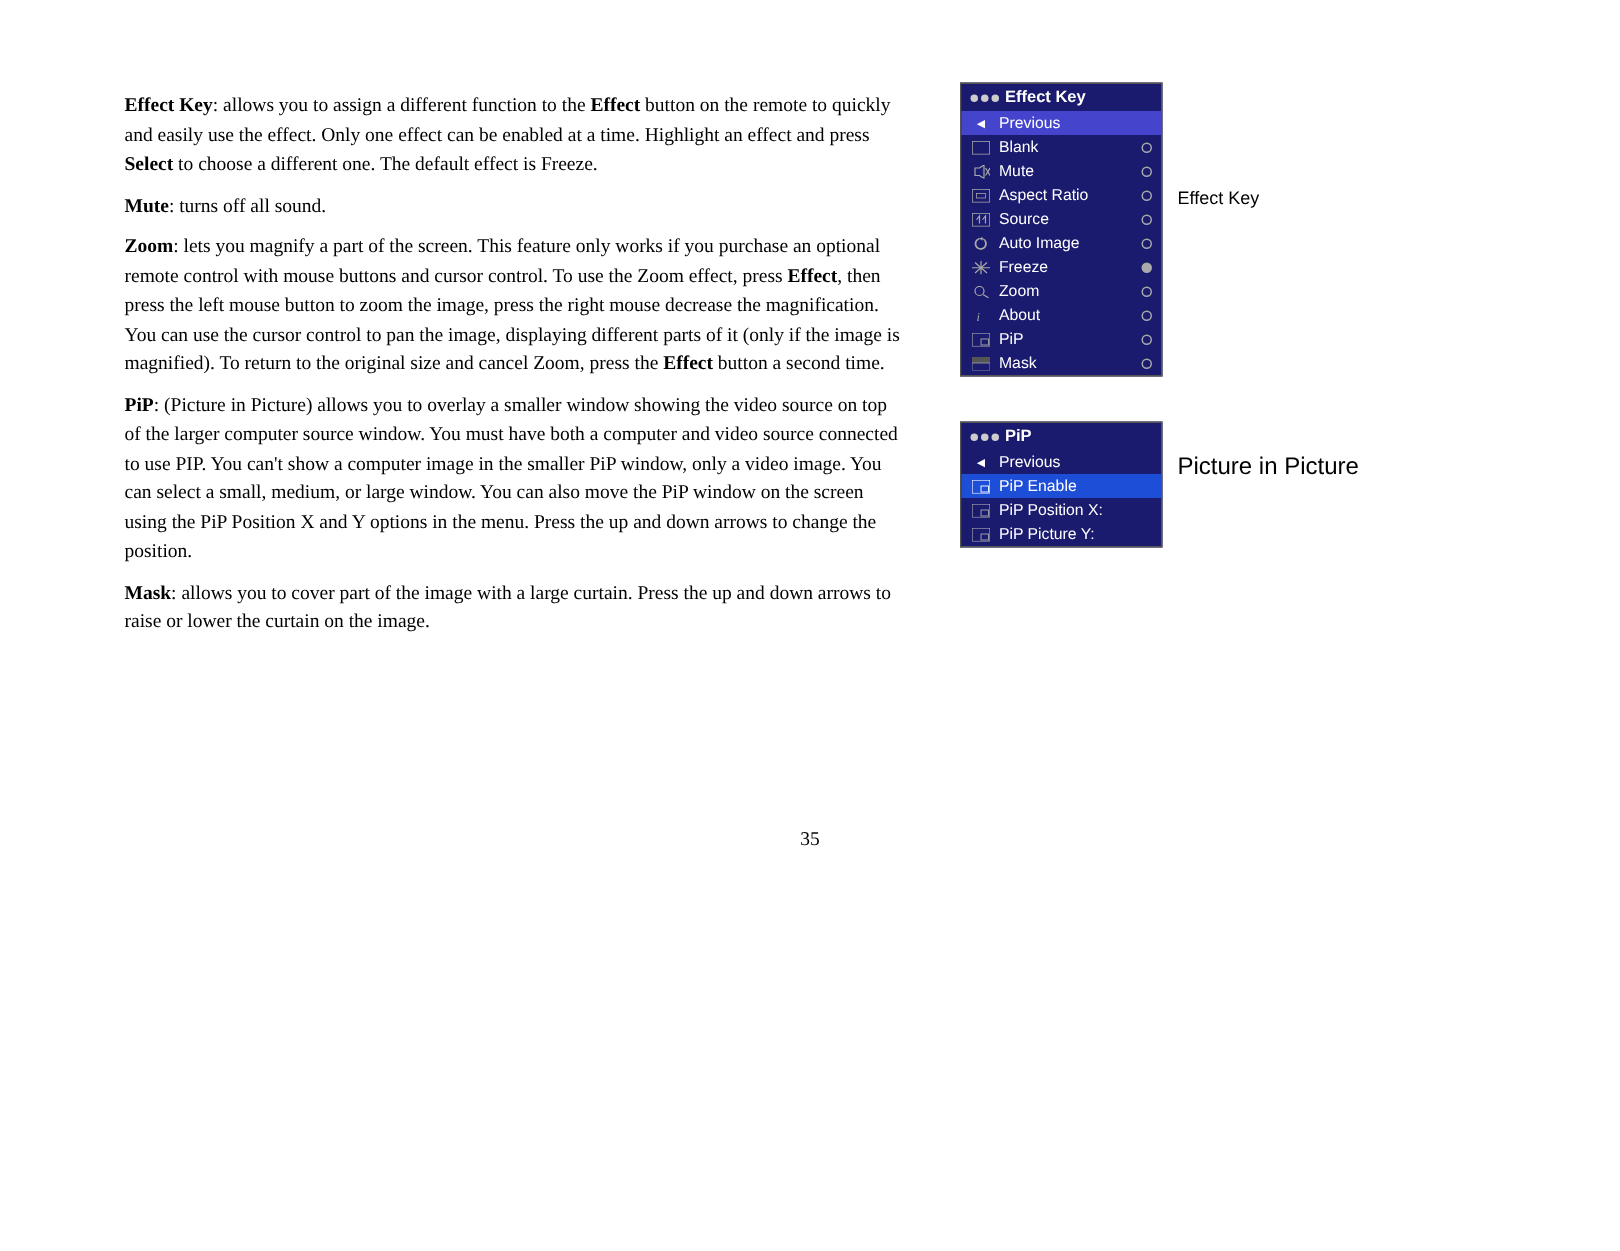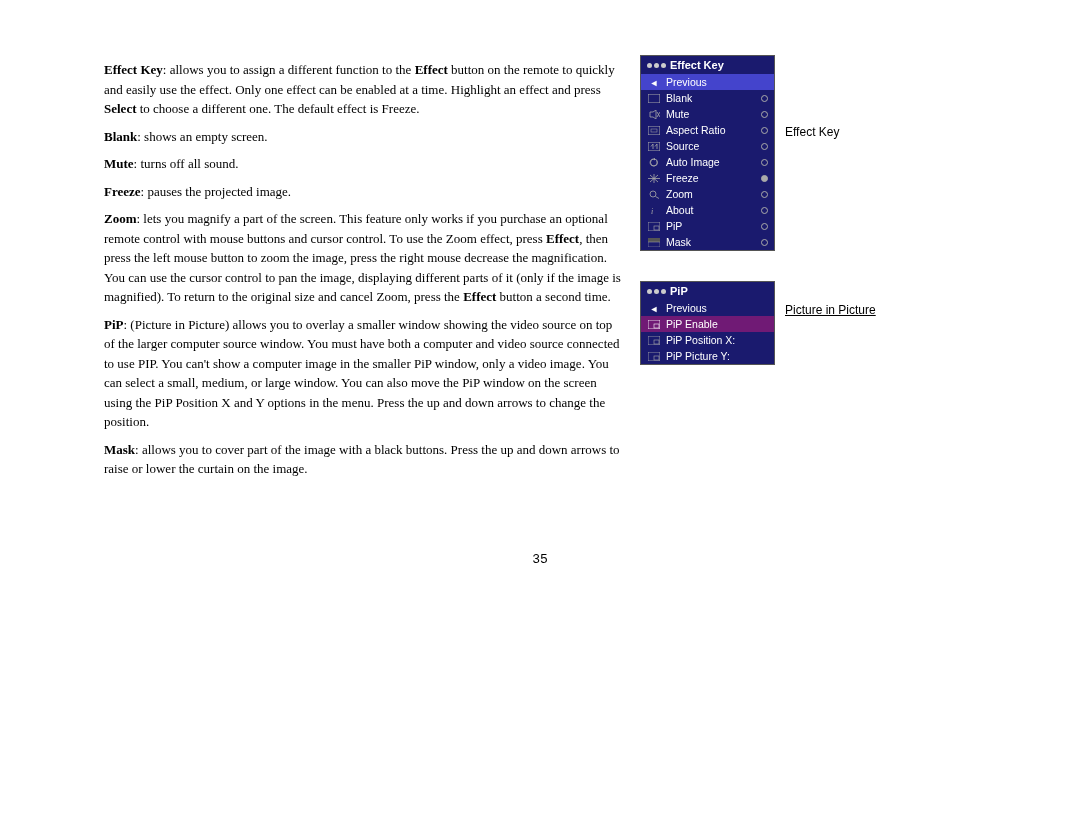--- a/index.html
+++ b/index.html
@@ -10,21 +10,21 @@
       font-family: 'Times New Roman', Times, serif;
       font-size: 13px;
       color: #000000;
       position: relative;
       overflow: hidden;
     }
 
     .page-container {
       width: 1080px;
       height: 602px;
-      padding: 60px 80px 60px 104px;
+      padding: 60px 80px 60px 83px;
       position: relative;
     }
 
     .content-left {
       width: 520px;
       float: left;
       line-height: 1.5;
     }
 
     .content-right {
@@ -88,21 +88,21 @@
       gap: 5px;
       justify-content: space-between;
     }
 
     .menu-item.highlight {
       background: #4444cc;
       color: #ffffff;
     }
 
     .menu-item.active-green {
-      background: #701a75;
+      background: #1d4ed8;
       color: #ffffff;
     }
 
     .menu-item-left {
       display: flex;
       align-items: center;
       gap: 5px;
     }
 
     .menu-icon {
@@ -136,73 +136,66 @@
       left: 145px;
       top: 70px;
       font-size: 12px;
       font-family: Arial, sans-serif;
     }
 
     .pip-label {
       position: absolute;
       left: 145px;
       top: 22px;
-      font-size: 12px;
+      font-size: 16px;
       font-family: Arial, sans-serif;
-      text-decoration: underline;
     }
 
     .page-number {
       position: absolute;
       bottom: 35px;
       left: 50%;
       transform: translateX(-50%);
       font-size: 13px;
-      font-family: Liberation Mono, monospace;
+      font-family: Liberation Serif, serif;
     }
 
     
     .icon-prev::before { content: '◄'; font-size: 9px; color: #fff; }
   </style>
 </head>
 <body>
 
 <div class="page-container">
 
   <div class="content-left">
     <p>
       <span class="bold">Effect Key</span><span>: allows you to assign a different function to the </span><span class="bold">Effect</span><span> button on the remote to quickly and easily use the effect. Only one effect can be enabled at a time. Highlight an effect and press </span><span class="bold">Select</span><span> to choose a different one. The default effect is Freeze.</span>
     </p>
 
-    <p>
-      <span class="bold">Blank</span><span>: shows an empty screen.</span>
-    </p>
 
     <p>
       <span class="bold">Mute</span><span>: turns off all sound.</span>
     </p>
 
 
 
 
-    <p>
-      <span class="bold">Freeze</span><span>: pauses the projected image.</span>
-    </p>
 
     <p>
       <span class="bold">Zoom</span><span>: lets you magnify a part of the screen. This feature only works if you purchase an optional remote control with mouse buttons and cursor control. To use the Zoom effect, press </span><span class="bold">Effect</span><span>, then press the left mouse button to zoom the image, press the right mouse decrease the magnification. You can use the cursor control to pan the image, displaying different parts of it (only if the image is magnified). To return to the original size and cancel Zoom, press the </span><span class="bold">Effect</span><span> button a second time.</span>
     </p>
 
 
     <p>
       <span class="bold">PiP</span><span>: (Picture in Picture) allows you to overlay a smaller window showing the video source on top of the larger computer source window. You must have both a computer and video source connected to use PIP. You can't show a computer image in the smaller PiP window, only a video image. You can select a small, medium, or large window. You can also move the PiP window on the screen using the PiP Position X and Y options in the menu. Press the up and down arrows to change the position.</span>
     </p>
 
     <p>
-      <span class="bold">Mask</span><span>: allows you to cover part of the image with a black buttons. Press the up and down arrows to raise or lower the curtain on the image.</span>
+      <span class="bold">Mask</span><span>: allows you to cover part of the image with a large curtain. Press the up and down arrows to raise or lower the curtain on the image.</span>
     </p>
   </div>
 
   <div class="content-right">
 
     <div class="menu-container" style="position:relative;">
       <div class="menu-box">
         <div class="menu-title-bar">
           <div class="menu-dots">
             <div class="dot filled"></div>

